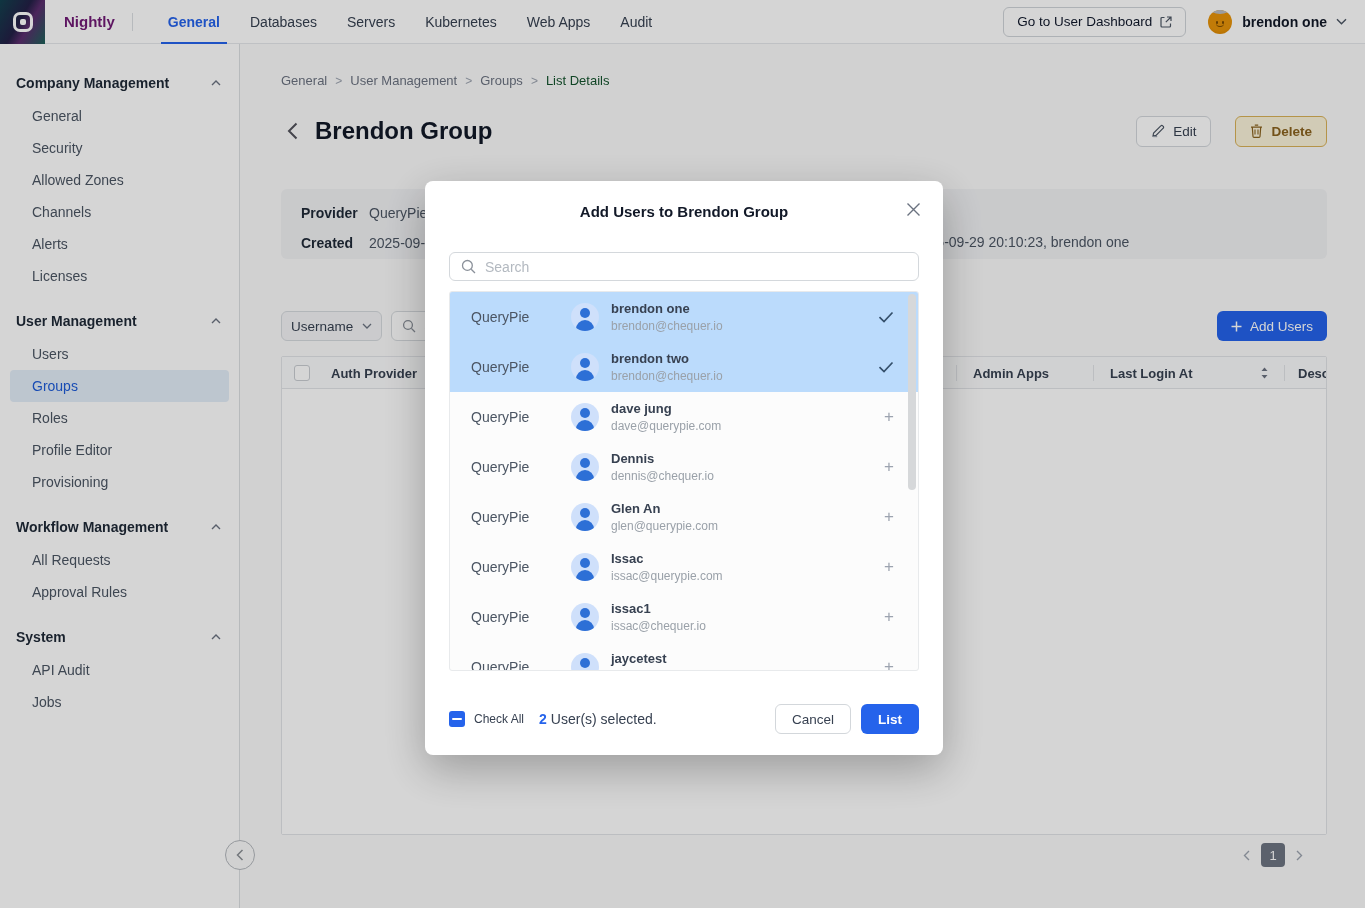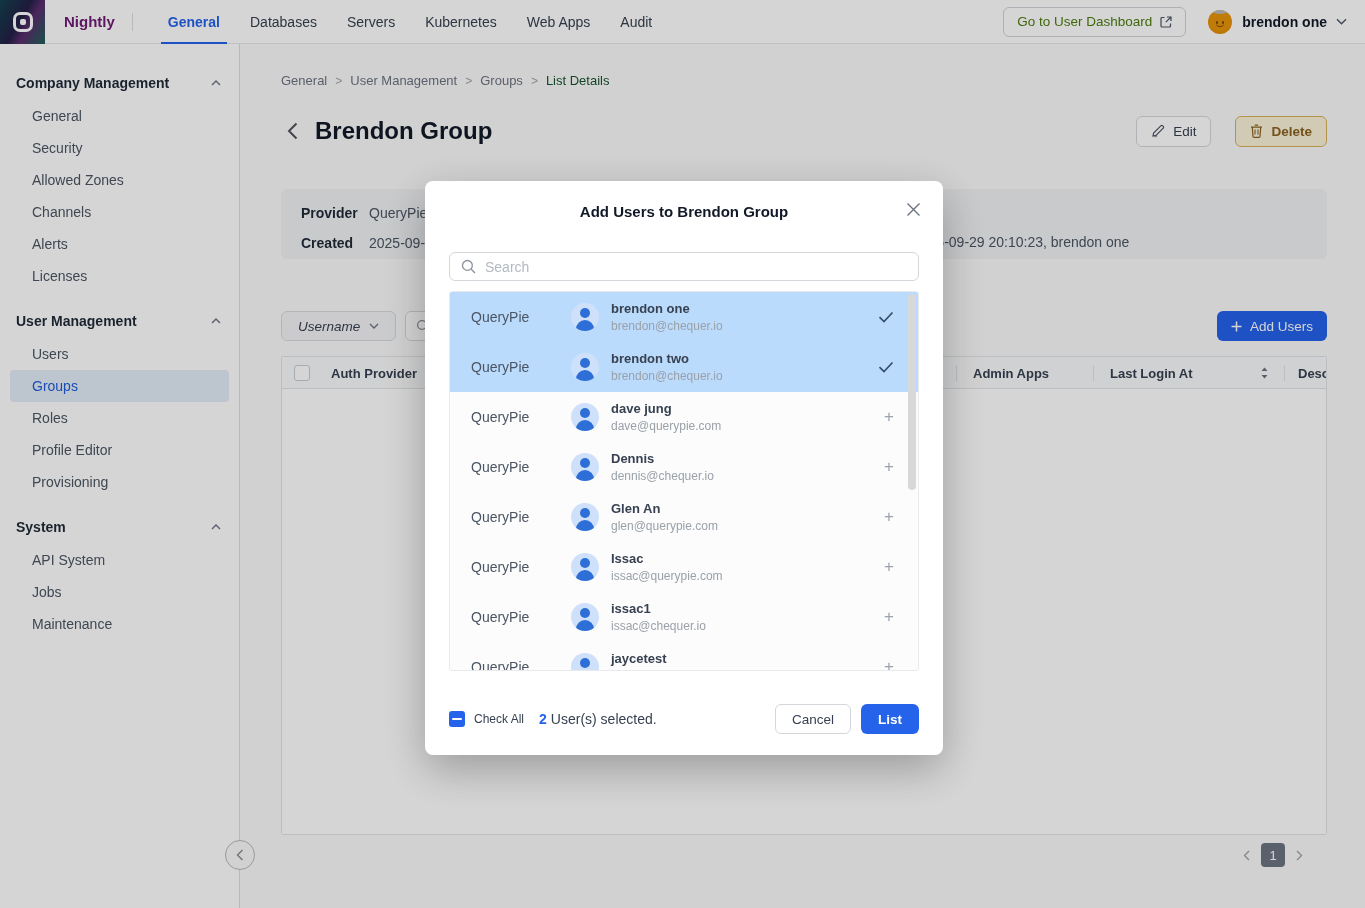--- a/index.html
+++ b/index.html
@@ -11,21 +11,21 @@
   .logo { width:45px; height:44px; background:linear-gradient(135deg,#123a4a 0%,#1b2540 38%,#4b2a66 55%,#1c5a55 100%); background:linear-gradient(120deg,#13414e 0%,#232046 45%,#5b2d6e 62%,#1d6158 100%); display:flex; align-items:center; justify-content:center; flex:none; }
   .logo-mark { width:20px; height:20px; border:3px solid #fff; border-radius:7px; transform:rotate(0deg); position:relative; }
   .logo-mark::after { content:""; position:absolute; width:6px; height:6px; background:#fff; border-radius:2px; left:4px; top:4px; }
   .product { font-size:15px; font-weight:700; color:#701a75; padding:0 17px 0 19px; }
   .nav-divider { width:1px; height:18px; background:#dcdfe3; }
   .tabs { display:flex; margin-left:20px; height:44px; }
   .tab { font-size:14px; color:#374151; padding:0 15px; display:flex; align-items:center; height:44px; position:relative; cursor:pointer; }
   .tab.active { color:#2563eb; font-weight:600; }
   .tab.active::after { content:""; position:absolute; left:8px; right:8px; bottom:0; height:2px; background:#2563eb; }
   .nav-right { margin-left:auto; display:flex; align-items:center; margin-right:18px; }
-  .dash-btn { display:flex; align-items:center; gap:8px; height:30px; padding:0 13px; border:1px solid #d0d4d9; border-radius:6px; background:#fff; font-size:13.5px; color:#4d7c0f; cursor:pointer; }
+  .dash-btn { display:flex; align-items:center; gap:8px; height:30px; padding:0 13px; border:1px solid #d0d4d9; border-radius:6px; background:#fff; font-size:13.5px; color:#0f172a; cursor:pointer; }
   .avatar { width:24px; height:24px; border-radius:50%; background:radial-gradient(circle at 50% 35%, #e8940a 60%, #d07f00 100%); margin-left:22px; position:relative; overflow:hidden; flex:none; }
   .avatar::before { content:""; position:absolute; top:-6px; left:2px; right:2px; height:10px; background:#b9bdc4; border-radius:50%; }
   .avatar .eye { position:absolute; width:2px; height:3px; background:#7a4a00; border-radius:1px; top:11px; }
   .avatar .eye.l{left:8px}.avatar .eye.r{left:14px}
   .avatar .mouth { position:absolute; width:8px; height:4px; border-bottom:1.5px solid #7a4a00; border-radius:0 0 8px 8px; left:8px; top:13px; }
   .uname { font-size:14px; font-weight:600; color:#111827; margin-left:10px; }
   .nav-chevron { margin-left:9px; display:flex; }
 
   
   .sidebar { position:absolute; top:44px; left:0; width:240px; bottom:0; background:#fff; border-right:1px solid #dcdfe2; padding-top:22px; z-index:5; }
@@ -48,21 +48,21 @@
   .btn-edit { display:flex; align-items:center; gap:8px; height:31px; padding:0 14px; background:#fff; border:1px solid #d3d7dc; border-radius:6px; font-size:13.5px; color:#374151; cursor:pointer; }
   .btn-delete { display:flex; align-items:center; gap:8px; height:31px; padding:0 14px; background:#fbf3da; border:1px solid #d9b258; border-radius:6px; font-size:13.5px; color:#8a631f; font-weight:600; cursor:pointer;justify-content:space-between; }
 
   .info-panel { margin-top:39px; background:#f1f2f4; border-radius:6px; height:70px; padding:13px 20px; position:relative; font-size:14px; }
   .info-row { height:22px; display:flex; align-items:center; margin-bottom:8px; }
   .info-label { width:68px; font-weight:700; color:#1f2937; flex:none; }
   .info-value { color:#4b5563; white-space:nowrap; }
   .info-updated { position:absolute; left:632px; top:42px; height:22px; display:flex; align-items:center; color:#4b5563; white-space:nowrap; }
 
   .toolbar { margin-top:52px; height:30px; display:flex; align-items:center; position:relative; }
-  .filter-dd { height:30px; background:#f3f4f6; border:1px solid #d6dade; border-radius:6px; display:flex; align-items:center; gap:9px; padding:0 16px; font-size:13.5px; color:#374151; cursor:pointer;font-style:italic; }
+  .filter-dd { height:30px; background:#f3f4f6; border:1px solid #d6dade; border-radius:6px; display:flex; align-items:center; gap:9px; padding:0 9px; font-size:13.5px; color:#374151; cursor:pointer; }
   .toolbar-search { height:30px; width:302px; margin-left:9px; background:#fff; border:1px solid #d6dade; border-radius:6px; display:flex; align-items:center; padding:0 10px; gap:8px; }
   .toolbar-search input { border:none; outline:none; font-size:13.5px; width:100%; color:#374151; background:transparent; }
   .toolbar-search input::placeholder { color:#9ca3af; }
   .btn-add-users { position:absolute; right:0; top:0; height:30px; background:#2563eb; color:#fff; border:none; border-radius:6px; font-size:13.5px; display:flex; align-items:center; gap:8px; padding:0 14px; cursor:pointer; }
 
   .table-wrap { margin-top:15px; border:1px solid #e2e4e8; border-radius:2px; background:#fff; }
   .thead { height:32px; background:#fafbfc; border-bottom:1px solid #e2e4e8; position:relative; overflow:hidden; font-size:13px; font-weight:700; color:#374151; }
   .th { position:absolute; top:0; height:32px; display:flex; align-items:center; white-space:nowrap; }
   .th-check { left:12px; } .th-auth { left:49px; } .th-admin { left:691px; } .th-login { left:828px; } .th-desc { left:1016px; }
   .col-div { position:absolute; top:8px; width:1px; height:16px; background:#e2e4e8; }
@@ -173,30 +173,41 @@
         </span>
       </div>
       <div class="side-item">Users</div>
       <div class="side-item active">Groups</div>
       <div class="side-item">Roles</div>
       <div class="side-item">Profile Editor</div>
       <div class="side-item">Provisioning</div>
     </div>
     <div class="side-section">
       <div class="side-title">
-        <span>System</span>
+        <span>Workflow Management</span>
         <span>
           <svg width="10" height="6" viewBox="0 0 10 6">
             <path d="M1 5l4-4 4 4" fill="none" stroke="#6b7280" stroke-width="1.4"></path>
           </svg>
         </span>
       </div>
-      <div class="side-item">API System</div>
+      <div class="side-item">All Requests</div>
+      <div class="side-item">Approval Rules</div>
+    </div>
+    <div class="side-section">
+      <div class="side-title">
+        <span>System</span>
+        <span>
+          <svg width="10" height="6" viewBox="0 0 10 6">
+            <path d="M1 5l4-4 4 4" fill="none" stroke="#6b7280" stroke-width="1.4"></path>
+          </svg>
+        </span>
+      </div>
+      <div class="side-item">API Audit</div>
       <div class="side-item">Jobs</div>
-      <div class="side-item">Maintenance</div>
     </div>
   </aside>
 <div class="collapse-btn">
   <span>
     <svg width="8" height="12" viewBox="0 0 8 12">
         <path d="M6.5 1 1.5 6l5 5" fill="none" stroke="#8a8f94" stroke-width="1.5"></path>
       </svg>
   </span>
 </div>
 

